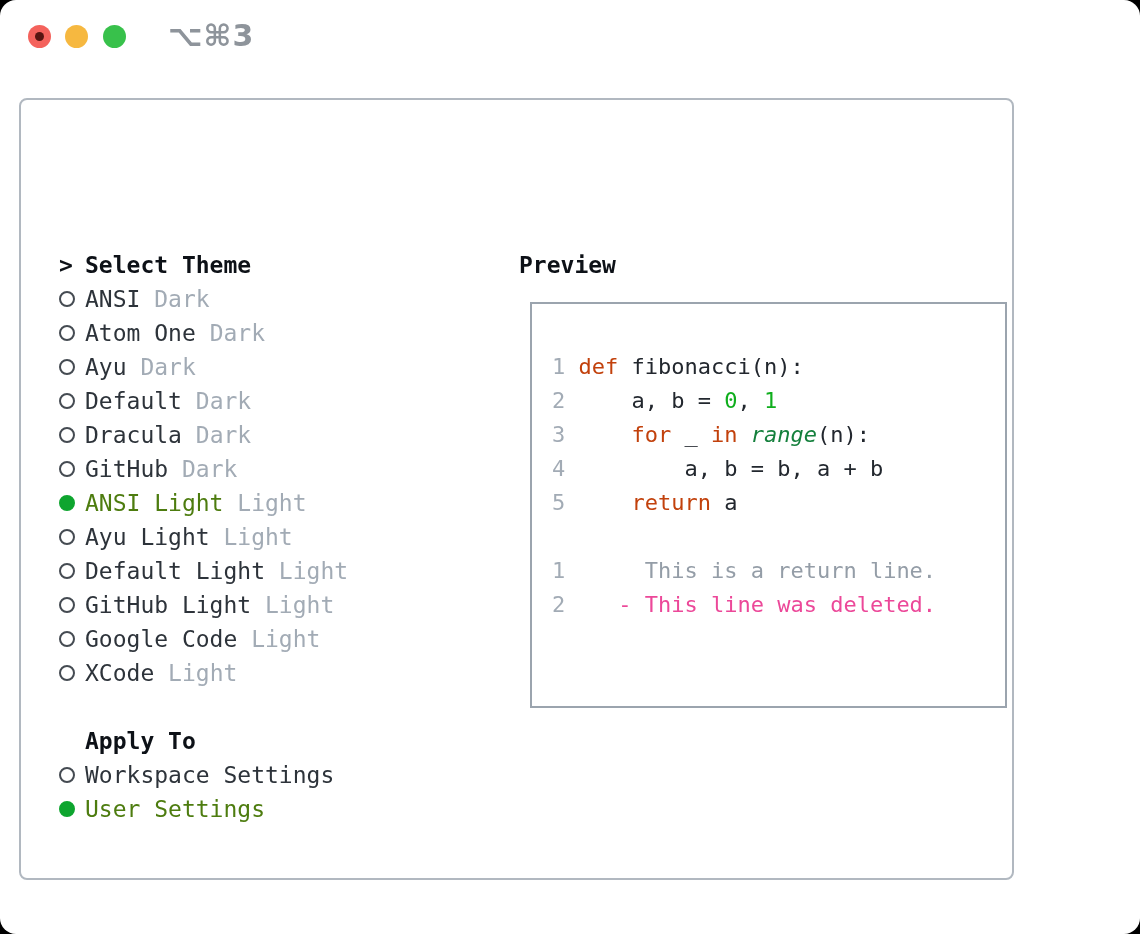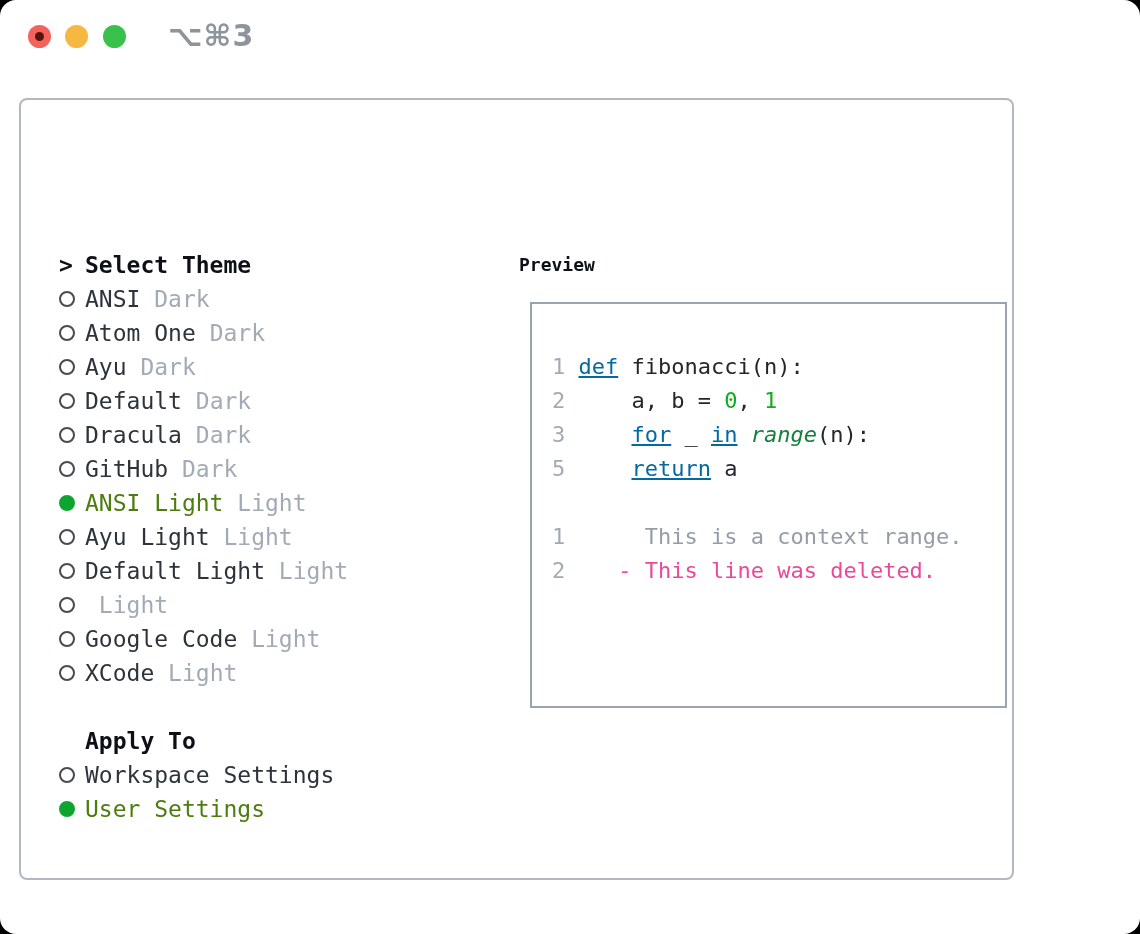--- a/index.html
+++ b/index.html
@@ -41,32 +41,32 @@
   .theme-list { position: absolute; left: 38px; top: 148px; }
   .apply-to   { position: absolute; left: 38px; top: 624px; }
   .hint {
     position: absolute; left: 38px; top: 760px;
     color: #a2abb5; font-size: 23px; line-height: 34px; white-space: pre;
   }
 
   
   .preview-title {
     position: absolute; left: 498px; top: 148px; height: 34px; line-height: 34px;
-    font-size: 18px; font-weight: 700; color: #0d1117;
+    font-size: 23px; font-weight: 700; color: #0d1117;
   }
   .preview-box {
     position: absolute; left: 509px; top: 202px; width: 477px; height: 406px;
     border: 2px solid #9ba4ae; background: #fff;
   }
   .code { position: absolute; left: 20px; top: 46px; font-size: 22px; }
   .code-line { height: 34px; line-height: 34px; white-space: pre; }
   .code-spacer { height: 34px; }
   .lnum    { color: #a2abb5; }
   .tok-fg  { color: #22272e; text-align: center; }
-  .tok-kw  { color: #0369a1; text-decoration: underline; }
+  .tok-kw  { color: #c2410c; }
   .tok-fn  { color: #15803d; font-style: italic; }
   .tok-lit { color: #0fae1d; }
   .tok-ctx { color: #949da7; }
   .tok-del { color: #ec4899; }
   .tok-add { color: #09b71a; }
 </style>
 </head>
 <body>
 
 <div class="window">
@@ -106,21 +106,21 @@
           <div class="row">
     <span class="marker"><span class="circle sel"></span></span><span class="tlabel sel">ANSI Light</span><span class="tsuffix"> Light</span>
   </div>
           <div class="row">
     <span class="marker"><span class="circle"></span></span><span class="tlabel">Ayu Light</span><span class="tsuffix"> Light</span>
   </div>
           <div class="row">
     <span class="marker"><span class="circle"></span></span><span class="tlabel">Default Light</span><span class="tsuffix"> Light</span>
   </div>
           <div class="row">
-    <span class="marker"><span class="circle"></span></span><span class="tsuffix"> Light</span>
+    <span class="marker"><span class="circle"></span></span><span class="tlabel">GitHub Light</span><span class="tsuffix"> Light</span>
   </div>
           <div class="row">
     <span class="marker"><span class="circle"></span></span><span class="tlabel">Google Code</span><span class="tsuffix"> Light</span>
   </div>
           <div class="row">
     <span class="marker"><span class="circle"></span></span><span class="tlabel">XCode</span><span class="tsuffix"> Light</span>
   </div>
         </div>
     </div>
 
@@ -144,24 +144,25 @@
     </div>
 
     <div class="preview-title">Preview</div>
 
     <div class="preview-box">
       <div class="code">
         <div>
             <div class="code-line"><span class="lnum">1</span><span class="tok-fg"> </span><span class="tok-kw">def</span><span class="tok-fg"> fibonacci(n):</span></div>
             <div class="code-line"><span class="lnum">2</span><span class="tok-fg">     a, b = </span><span class="tok-lit">0</span><span class="tok-fg">, </span><span class="tok-lit">1</span></div>
             <div class="code-line"><span class="lnum">3</span><span class="tok-fg">     </span><span class="tok-kw">for</span><span class="tok-fg"> _ </span><span class="tok-kw">in</span><span class="tok-fg"> </span><span class="tok-fn">range</span><span class="tok-fg">(n):</span></div>
+            <div class="code-line"><span class="lnum">4</span><span class="tok-fg">         a, b = b, a + b</span></div>
             <div class="code-line"><span class="lnum">5</span><span class="tok-fg">     </span><span class="tok-kw">return</span><span class="tok-fg"> a</span></div>
           </div>
         <div class="code-spacer"></div>
         <div>
-            <div class="code-line"><span class="lnum">1</span><span class="tok-ctx">      This is a context range.</span></div>
+            <div class="code-line"><span class="lnum">1</span><span class="tok-ctx">      This is a return line.</span></div>
             <div class="code-line"><span class="lnum">2</span><span class="tok-del">    - This line was deleted.</span></div>
           </div>
       </div>
     </div>
 
   </div>
 </div>
 
 </body></html>

